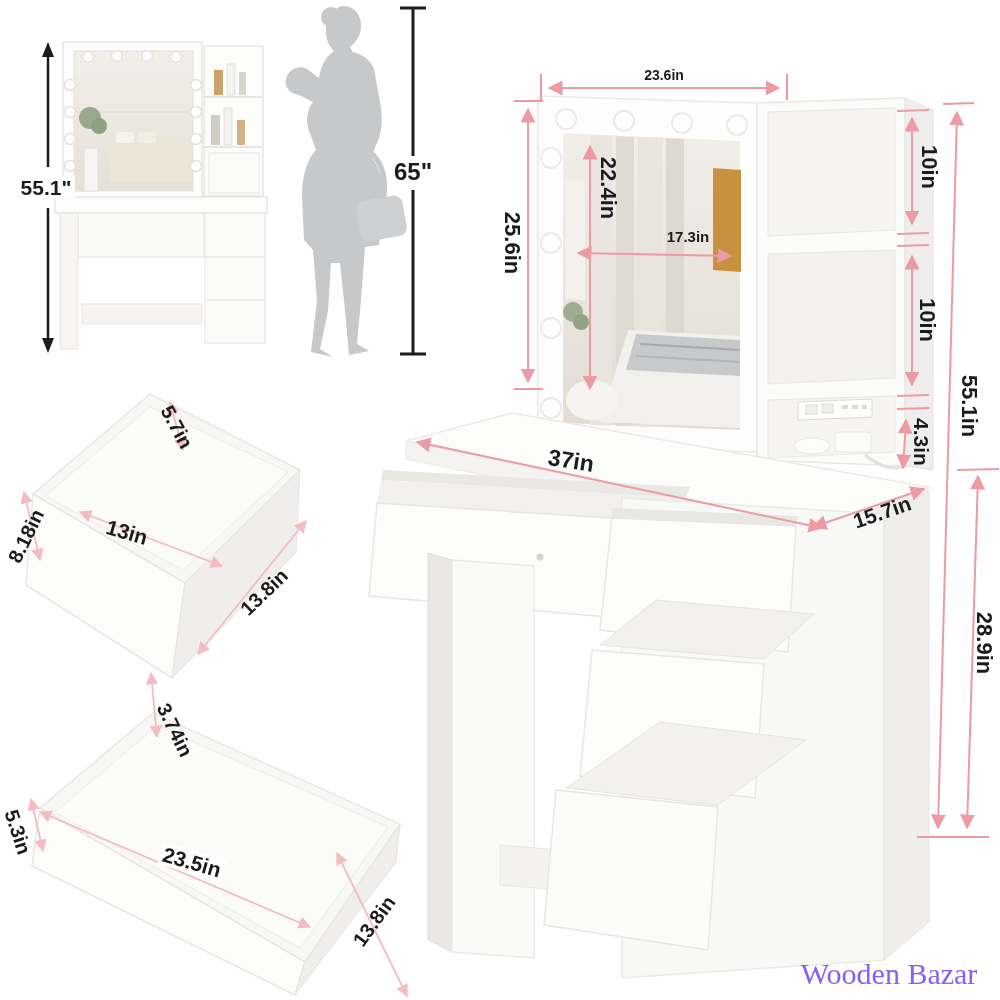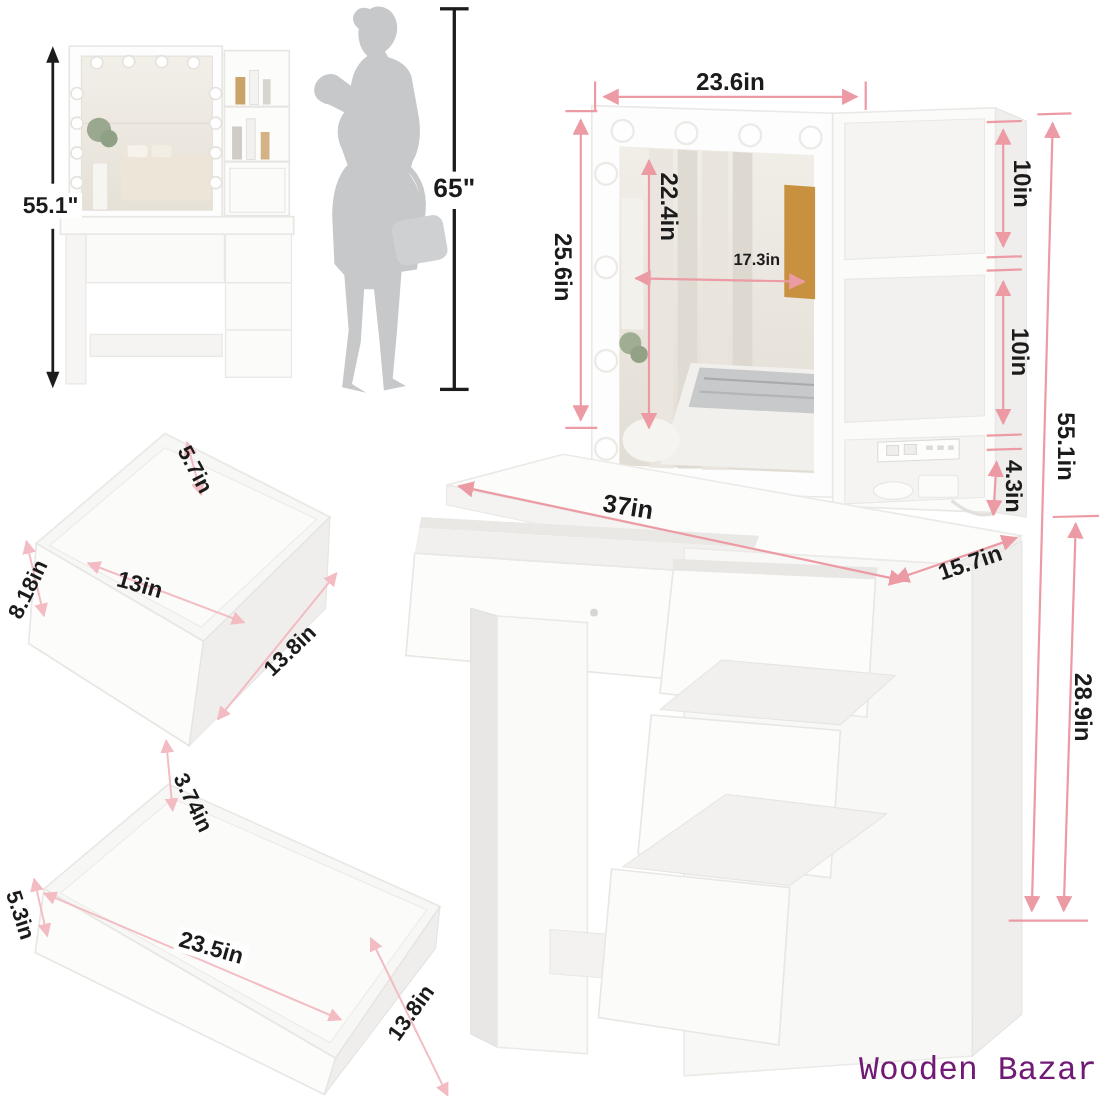--- a/index.html
+++ b/index.html
@@ -3,22 +3,22 @@
 <meta charset="utf-8">
 <style>
   html,body { margin:0; padding:0; background:#ffffff; }
   .stage { position:relative; width:1000px; height:1000px; background:#ffffff; overflow:hidden;
            font-family:"Liberation Sans", sans-serif; }
   .art { position:absolute; left:0; top:0; }
   .lbl { position:absolute; font-family:"Liberation Sans", sans-serif; font-weight:bold;
          color:#1b1b1b; white-space:nowrap; line-height:1;
          transform:translate(-50%,-50%) rotate(var(--r,0deg)); }
   .bg  { background:#ffffff; padding:1px 3px; }
-  .brand { position:absolute; font-family:Liberation Mono, monospace; font-weight:400;
-           color:#701a75; white-space:nowrap; transform:translate(-50%,-50%); }
+  .brand { position:absolute; font-family:Liberation Serif, serif; font-weight:400;
+           color:#8b5cf6; white-space:nowrap; transform:translate(-50%,-50%); }
 </style>
 </head>
 <body>
 
 <div class="stage">
 
 <svg class="art" width="1000" height="1000" viewBox="0 0 1000 1000">
   <defs>
     <marker id="ap" viewBox="0 0 10 10" refX="9" refY="5" markerWidth="7.5" markerHeight="7.5" orient="auto-start-reverse">
       <path d="M0,0 L10,5 L0,10 z" fill="#ec9ba5"></path>
@@ -235,21 +235,21 @@
     <line x1="151" y1="673" x2="157" y2="737" marker-start="url(#apl)" marker-end="url(#apl)"></line>
     <line x1="31" y1="799" x2="43" y2="851" marker-start="url(#apl)" marker-end="url(#apl)"></line>
     <line x1="40" y1="812" x2="310" y2="927" marker-start="url(#apl)" marker-end="url(#apl)"></line>
     <line x1="337" y1="853" x2="407" y2="996" marker-start="url(#apl)" marker-end="url(#apl)"></line>
   </g>
 </svg>
 
 <div class="lbl bg" style="left:46px; top:187px; font-size:21px;">55.1"</div>
 <div class="lbl bg" style="left:413px; top:172px; font-size:24px;">65"</div>
 
-<div class="lbl" style="left:664px; top:75px; font-size:22px;">23.6in</div>
+<div class="lbl" style="left:664px; top:75px; font-size:14px;">23.6in</div>
 <div class="lbl" style="left:512px; top:243px; --r:90deg; font-size:22px;">25.6in</div>
 <div class="lbl" style="left:608px; top:188px; --r:90deg; font-size:22px;">22.4in</div>
 <div class="lbl" style="left:688px; top:236px; font-size:15px;">17.3in</div>
 <div class="lbl" style="left:929px; top:167px; --r:90deg; font-size:22px;">10in</div>
 <div class="lbl" style="left:927px; top:320px; --r:90deg; font-size:22px;">10in</div>
 <div class="lbl" style="left:921px; top:442px; --r:90deg; font-size:21px;">4.3in</div>
 <div class="lbl" style="left:969px; top:406px; --r:90deg; font-size:22px;">55.1in</div>
 <div class="lbl" style="left:882px; top:512px; --r:-19deg; font-size:21px;">15.7in</div>
 <div class="lbl" style="left:571px; top:461px; --r:9deg; font-size:23px;">37in</div>
 <div class="lbl" style="left:984px; top:643px; --r:90deg; font-size:22px;">28.9in</div>

